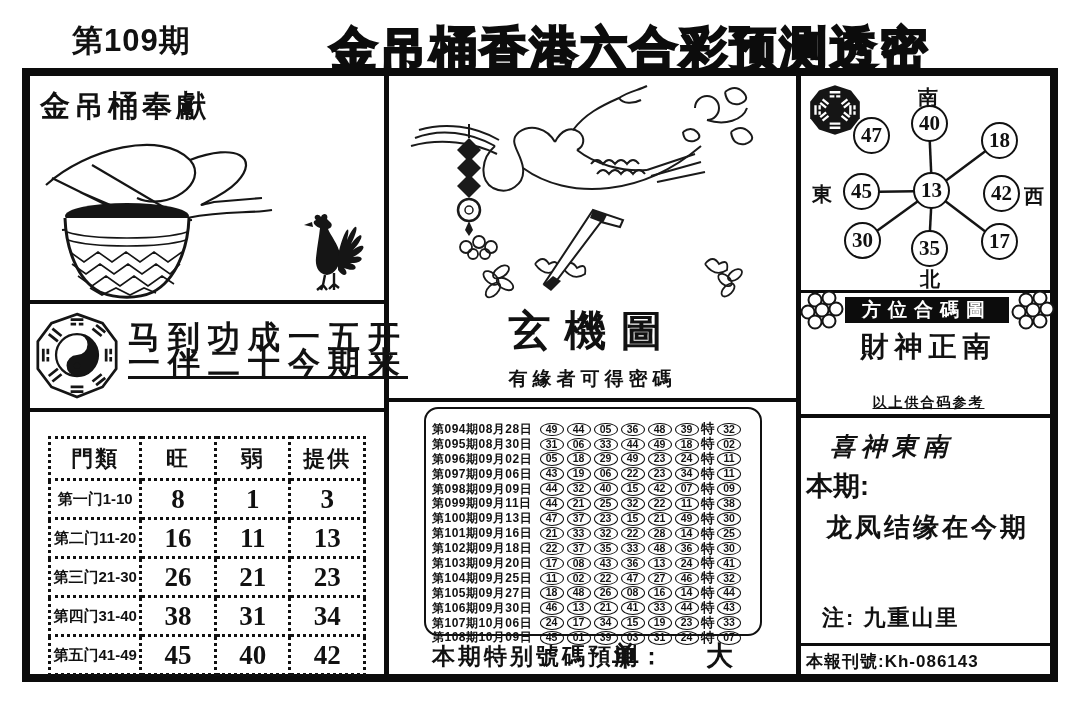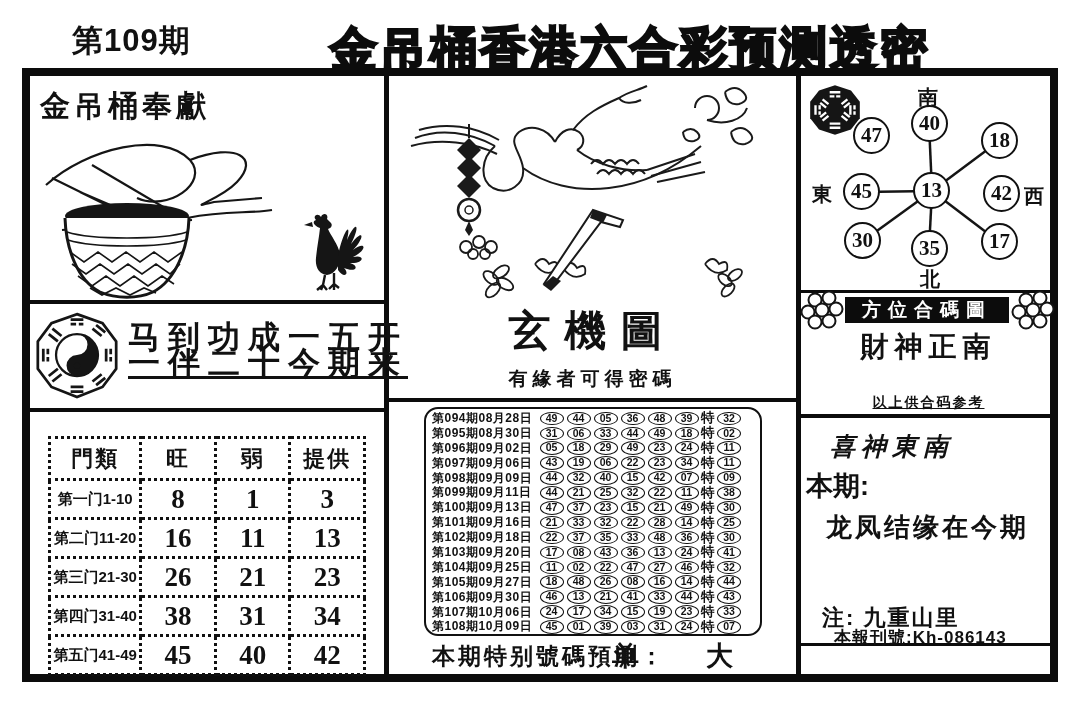--- a/index.html
+++ b/index.html
@@ -29,21 +29,21 @@
   .cat-table th { border:3px dotted #111; font-size:22px; font-weight:bold; height:42px; letter-spacing:2px;}
   .cat-table td { border:3px dotted #111; text-align:center; }
   .cat-table td.cat { font-size:15px; font-weight:bold; width:92px; }
   .cat-table td.val { font-size:27px; font-weight:bold; font-family:"Liberation Serif", serif; width:75px; height:39px; }
   
   .mystery-title { position:absolute; left:395px; top:303px; width:395px; text-align:center;
     font-size:42px; font-weight:bold; letter-spacing:14px; font-family:"Liberation Serif", serif; }
   .mystery-caption { position:absolute; left:395px; top:366px; width:395px; text-align:center;
     font-size:19px; font-weight:bold; letter-spacing:5px; }
   .history-box { position:absolute; left:424px; top:407px; width:338px; height:229px;
-    border:2.5px solid #111; border-radius:14px; padding:2px 4px 2px 6px; }
+    border:2.5px solid #111; border-radius:14px; padding:13px 4px 2px 6px; }
   .hrow { display:flex; align-items:center; height:14.9px; white-space:nowrap; }
   .hlabel { font-size:12px; font-weight:bold; width:106px; letter-spacing:0.5px; }
   .oval { display:inline-block; width:24px; height:13.5px; border:1.5px solid #111; border-radius:50%;
     font-size:10.5px; font-weight:bold; text-align:center; line-height:11.5px; margin:0 1.5px; }
   .tj { font-size:13.5px; font-weight:bold; margin:0 1px; }
   .prediction-label { position:absolute; left:404px; top:641px; font-size:23px; font-weight:bold; letter-spacing:3px;margin-left:28px; }
   .pred-val { position:absolute; top:638px; font-size:27px; font-weight:bold; font-family:"Liberation Serif", serif; }
   
   .cnode { position:absolute; width:37px; height:37px; border:2.5px solid #111; border-radius:50%;
     background:#fff; text-align:center; line-height:33px; font-size:21px; font-weight:bold;
@@ -55,21 +55,21 @@
     font-size:28px; font-weight:bold; letter-spacing:6px; font-family:"Liberation Serif", serif; }
   .fortune2 { top:360px; }
   .ref-note { position:absolute; left:801px; top:394px; width:255px; text-align:center;
     font-size:14px; font-weight:bold; letter-spacing:2px; text-decoration:underline; }
   .gossip-title { position:absolute; left:830px; top:430px; font-size:25px; font-weight:bold;
     font-style:italic; letter-spacing:6px; font-family:"Liberation Serif", serif; }
   .period-label { position:absolute; left:806px; top:468px; font-size:27px; font-weight:bold; }
   .poem-line { position:absolute; left:826px; font-size:26px; font-weight:bold; letter-spacing:3px;
     font-family:"Liberation Serif", serif; white-space:nowrap; }
   .annot { position:absolute; left:822px; top:603px; font-size:22px; font-weight:bold; letter-spacing:2px; }
-  .pub { position:absolute; left:806px; top:626px; font-size:17px; font-weight:bold; letter-spacing:1px;margin-left:28px; }
+  .pub { position:absolute; left:806px; top:650px; font-size:17px; font-weight:bold; letter-spacing:1px; }
   svg { position:absolute; overflow:visible; }
 </style>
 </head>
 <body>
 
 <div class="page">
 
   <div class="hdr-issue">第109期</div>
   <div class="hdr-title">金吊桶香港六合彩预测透密</div>
 

